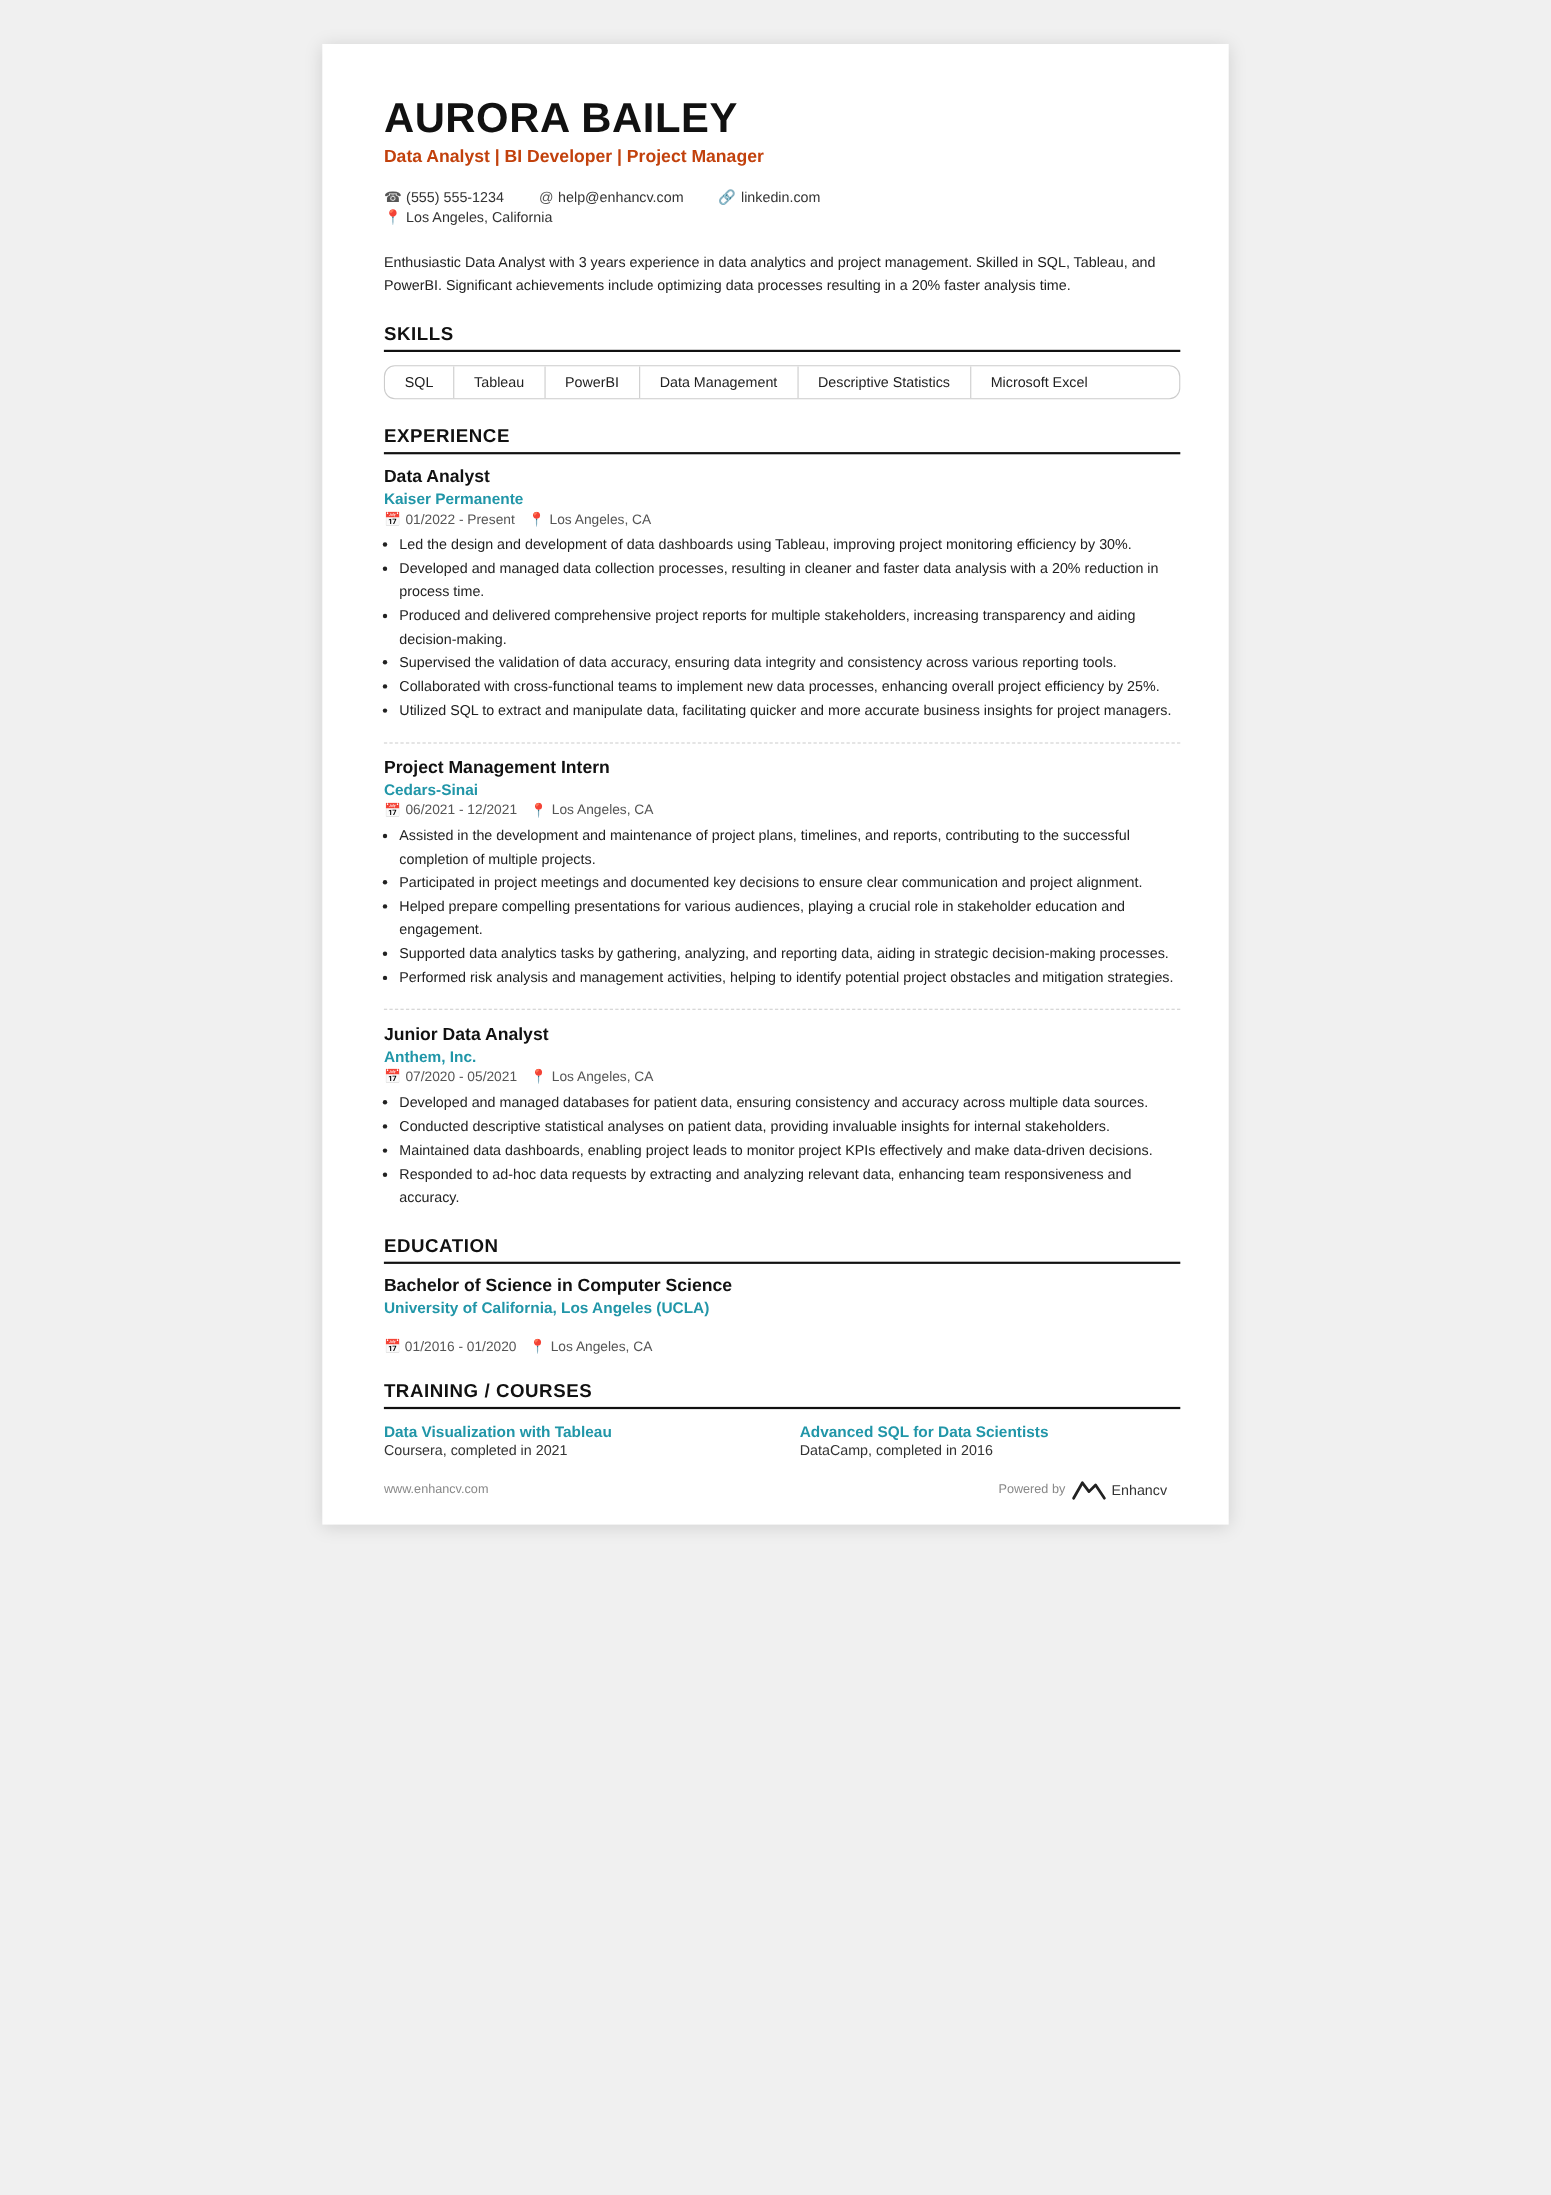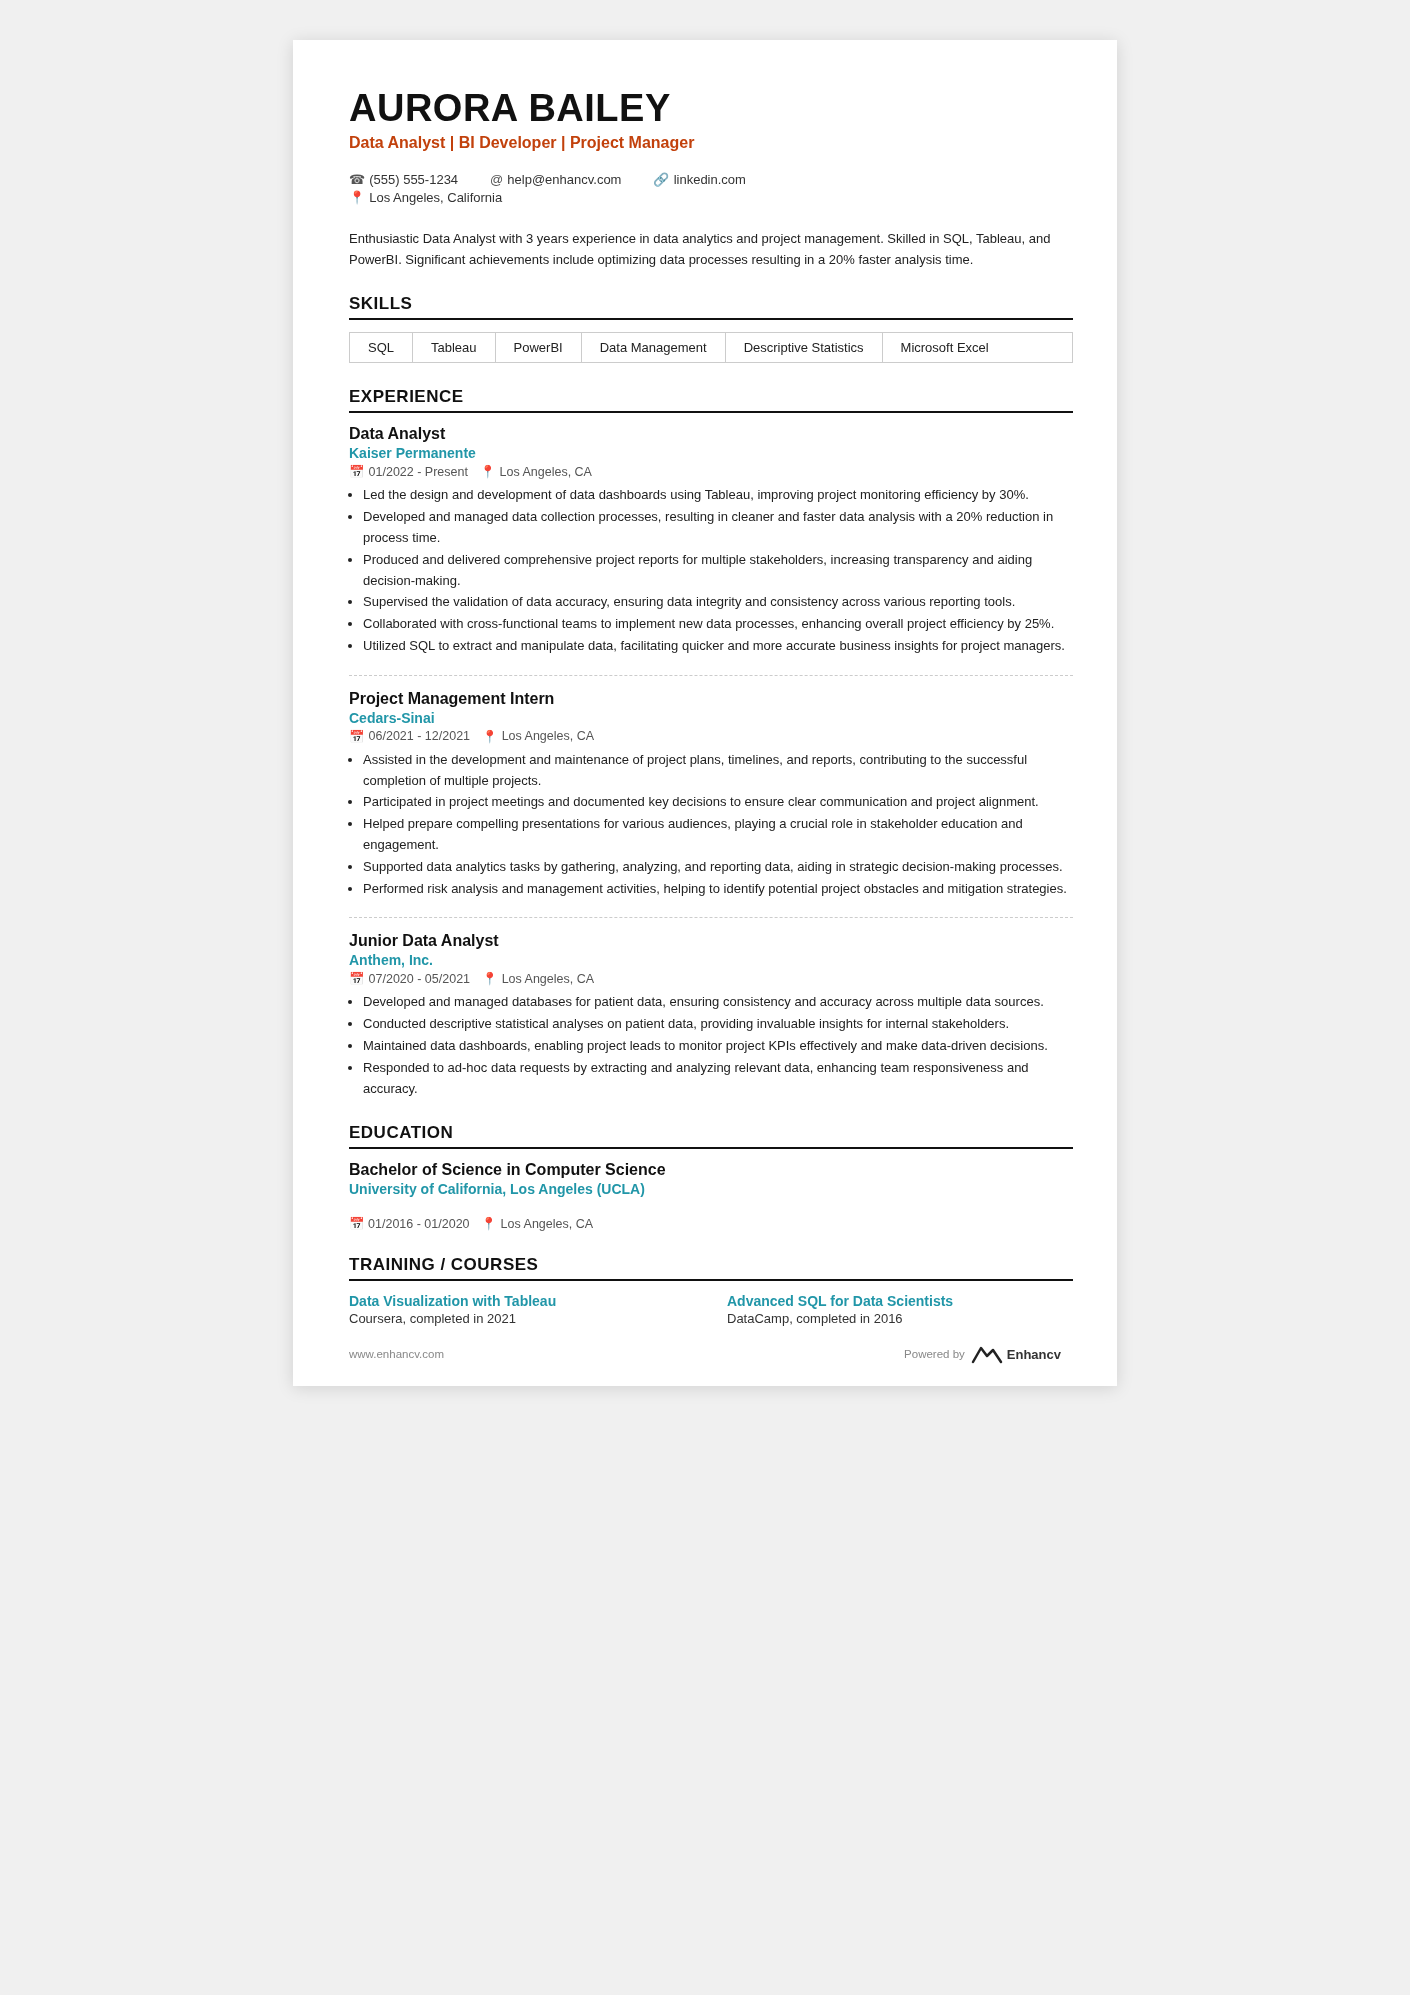--- a/index.html
+++ b/index.html
@@ -67,21 +67,21 @@
       color: #222;
       line-height: 1.6;
     }
 
     
     .skills-list {
       display: flex;
       flex-wrap: wrap;
       gap: 0;
       border: 1px solid #ccc;
-      border-radius: 0;
+      border-radius: 10px;
       overflow: hidden;
     }
     .skill-item {
       font-size: 13px;
       color: #222;
       padding: 7px 18px;
       border-right: 1px solid #ccc;
     }
     .skill-item:last-child { border-right: none; }
 
@@ -177,21 +177,21 @@
       display: flex;
       align-items: center;
       gap: 6px;
     }
     .enhancv-logo {
       display: flex;
       align-items: center;
       gap: 4px;
       font-size: 13px;
       color: #333;
-      font-weight: 700;
+      font-weight: 400;
     }
   </style>
 </head>
 <body>
 
 <div class="resume-page">
 
   <div>
     <div class="header-name">AURORA BAILEY</div>
     <div class="header-title">Data Analyst | BI Developer | Project Manager</div>

